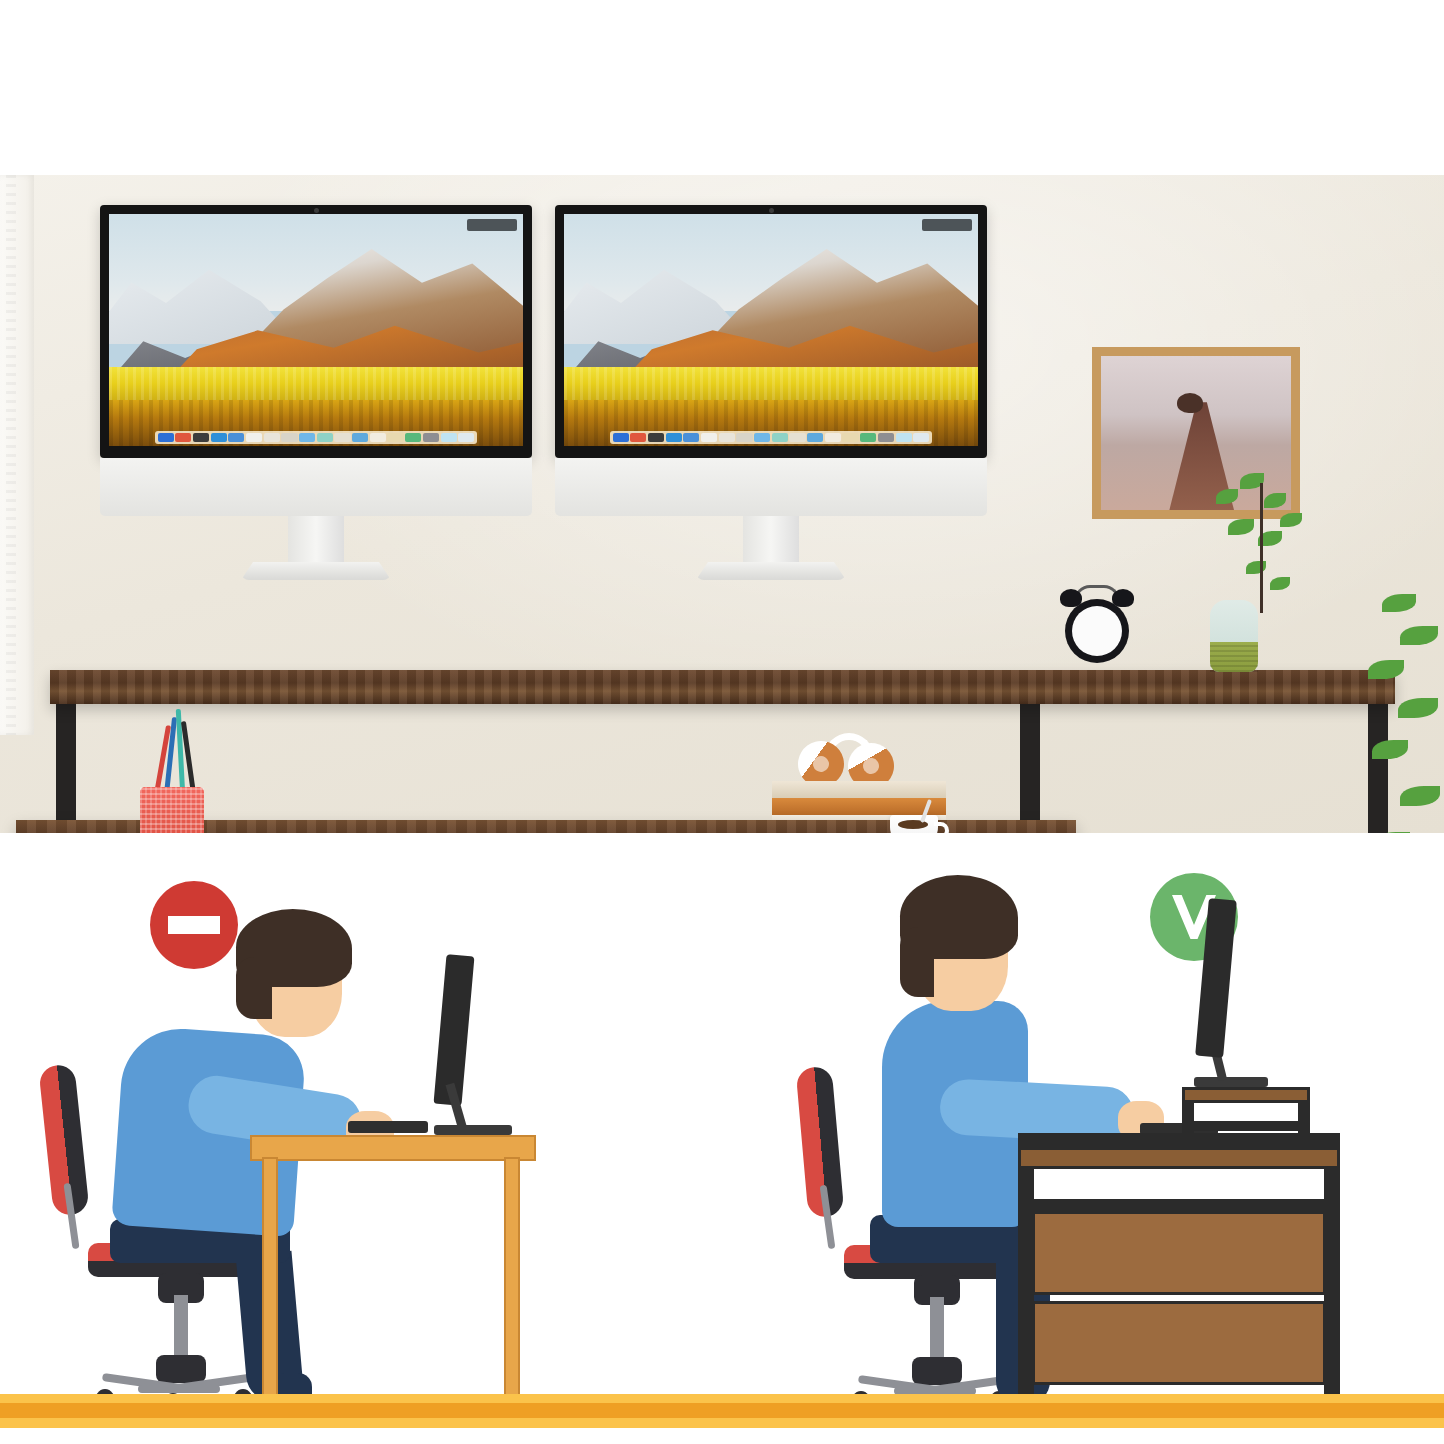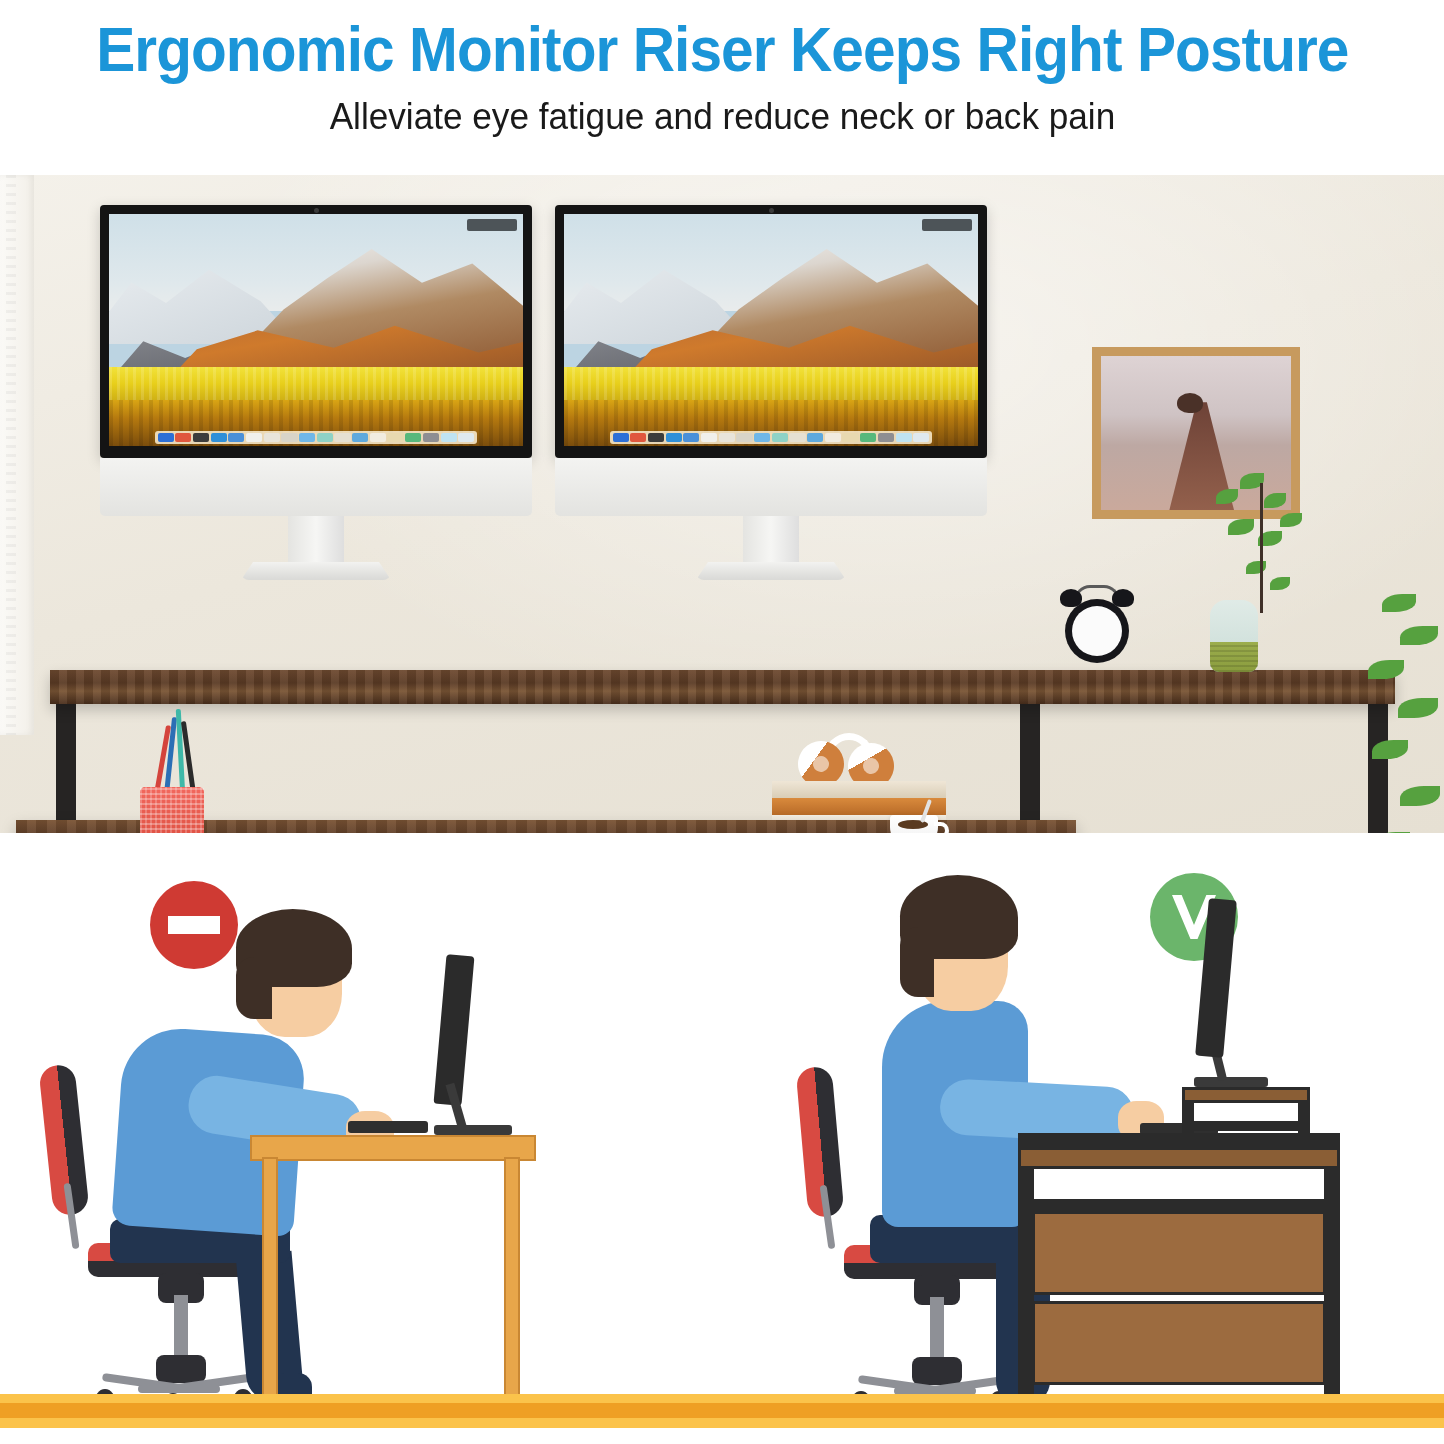--- a/index.html
+++ b/index.html
@@ -219,24 +219,20 @@
 
   
   .floor-strip { position:absolute; left:0; top:1394px; width:1444px; height:34px;
     background:linear-gradient(180deg,#fbc34b 0%,#fbc34b 26%,#ef9f24 26%,#ef9f24 72%,#fbc34b 72%,#fbc34b 100%); }
 </style>
 </head>
 <body>
 
 <div id="page">
 
-  <div class="header">
-    <div class="headline">Ergonomic Monitor Riser Keeps Right Posture</div>
-    <div class="subhead">Alleviate eye fatigue and reduce neck or back pain</div>
-  </div>
 
   <div class="photo">
     <div class="wall"></div>
     <div class="wall-shadow"></div>
     <div class="curtain"></div>
 
     <div class="monitor" style="left:100px; top:30px;">
       <div class="mon-bezel" style="width:432px;">
         <div class="webcam"></div>
         <div class="mon-screen" style="width:414px; height:232px;">

